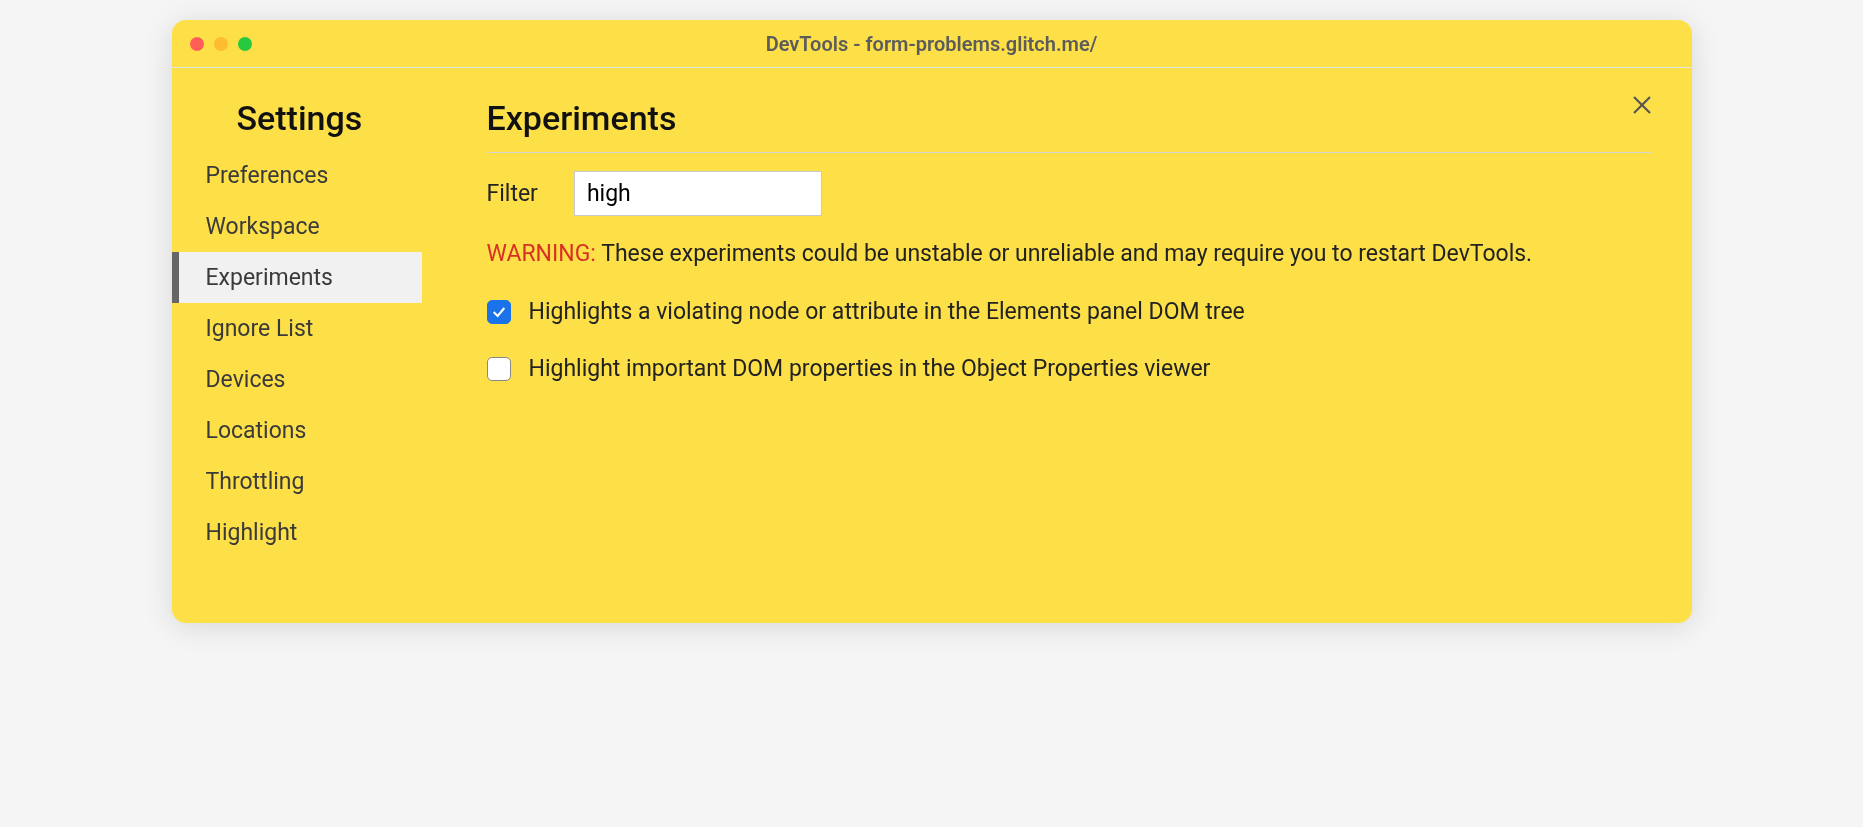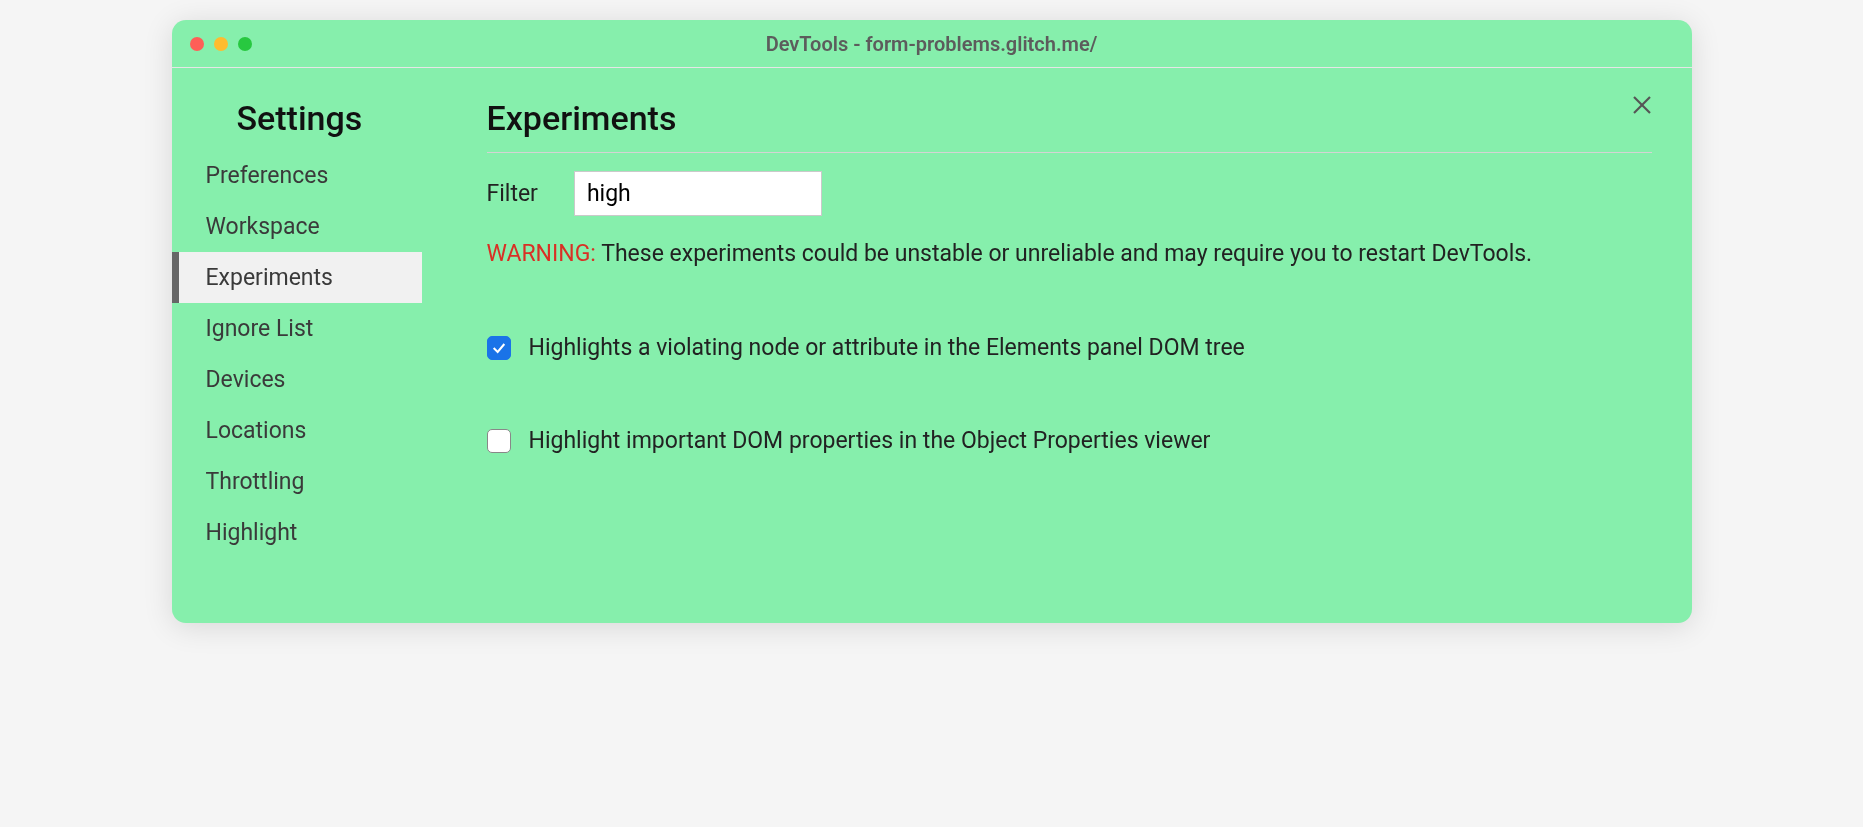--- a/index.html
+++ b/index.html
@@ -9,21 +9,21 @@
     }
     body {
       font-family: -apple-system, BlinkMacSystemFont, "Segoe UI", Roboto, Helvetica, Arial, sans-serif;
       background: #f5f5f5;
       display: flex;
       justify-content: center;
       padding: 20px 20px 60px 20px;
     }
     .window {
       width: 1520px;
-      background: #86efac;
+      background: #fde047;
       border-radius: 14px;
       box-shadow: 0 4px 30px rgba(0,0,0,0.12);
       overflow: hidden;
     }
     .titlebar {
       height: 48px;
       display: flex;
       align-items: center;
       padding: 0 18px;
       border-bottom: 1px solid #e6e6e6;
@@ -146,21 +146,20 @@
     }
     .experiment-list {
       display: flex;
       flex-direction: column;
       gap: 30px;
     }
     .experiment-item {
       display: flex;
       align-items: center;
       gap: 18px;
-      margin-top: 36px;
     }
     .checkbox {
       width: 24px;
       height: 24px;
       border-radius: 5px;
       border: 1.5px solid #888;
       background: #fff;
       flex-shrink: 0;
       display: flex;
       align-items: center;

